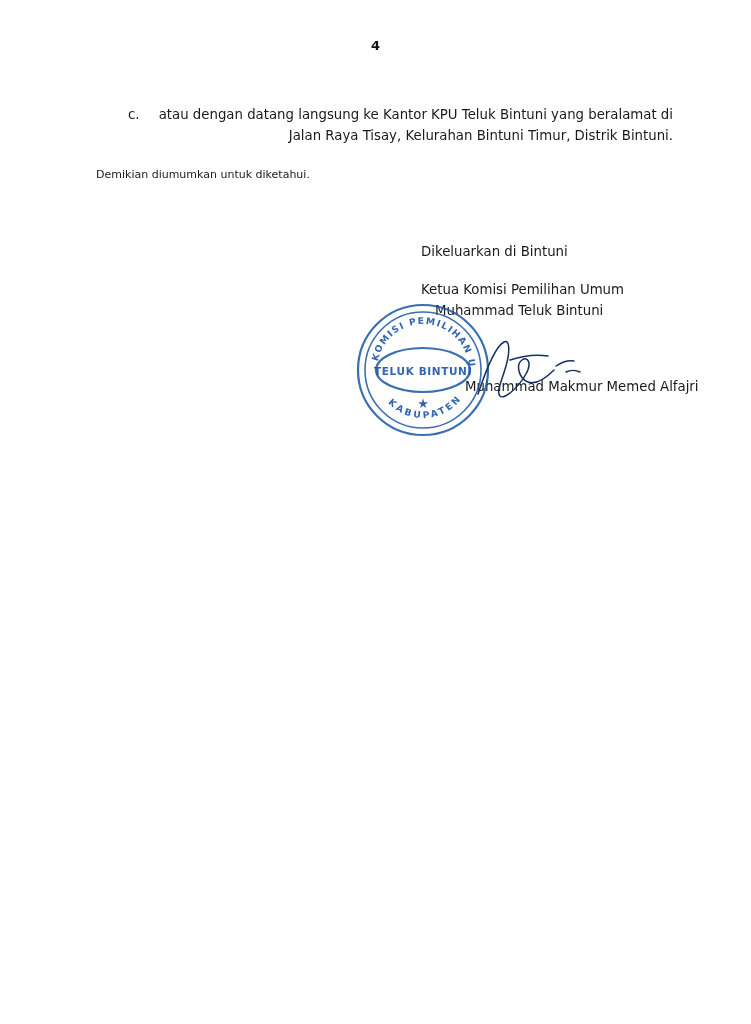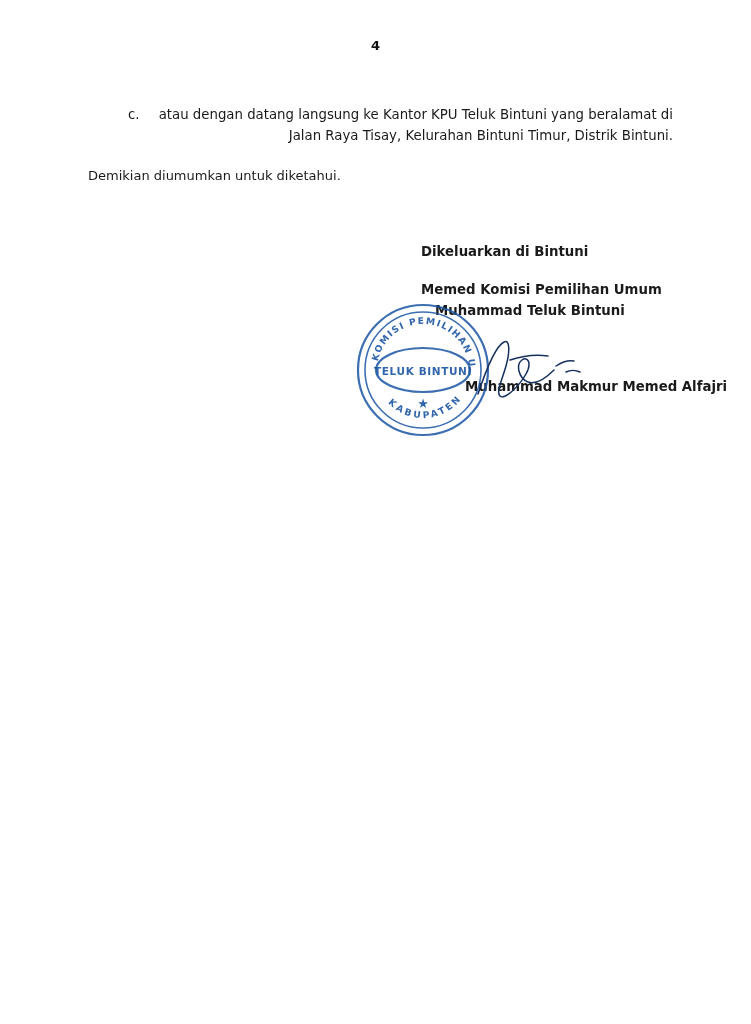--- a/index.html
+++ b/index.html
@@ -53,35 +53,34 @@
   }
   .list-text {
     flex: 1 1 auto;
     text-align: right;
   }
 
   
   .closing {
     position: absolute;
     top: 166px;
-    left: 88px;
+    left: 96px;
     width: 560px;
-    font-size: 13px;
+    font-size: 11px;
     line-height: 1.55;
   }
 
   
   .signature-block {
     position: absolute;
     top: 241px;
     left: 421px;
     width: 300px;
     font-size: 13.3px;
     line-height: 1.62;
-    font-weight: bold;
   }
   .sig-line { white-space: nowrap; }
   .sig-spacer { height: 16px; }
   .sig-title-1 { white-space: nowrap; }
   .sig-title-2 { white-space: nowrap; padding-left: 14px; }
   .sig-gap { height: 54px; }
   .sig-name { white-space: nowrap; margin-left: 44px; }
 
   
   .stamp {
@@ -114,21 +113,21 @@
   <div class="list-item">
     <span class="list-marker">c.</span>
     <span class="list-text">atau dengan datang langsung ke Kantor KPU Teluk Bintuni yang beralamat di Jalan Raya Tisay, Kelurahan Bintuni Timur, Distrik Bintuni.</span>
   </div>
 
   <div class="closing">Demikian diumumkan untuk diketahui.</div>
 
   <div class="signature-block">
     <div class="sig-line">Dikeluarkan di Bintuni</div>
     <div class="sig-spacer"></div>
-    <div class="sig-title-1">Memed Komisi Pemilihan Umum</div>
+    <div class="sig-title-1">Ketua Komisi Pemilihan Umum</div>
     <div class="sig-title-2">Muhammad Teluk Bintuni</div>
     <div class="sig-gap"></div>
     <div class="sig-name">Muhammad Makmur Memed Alfajri</div>
   </div>
 
   <div class="stamp">
     <svg width="136" height="136" viewBox="0 0 136 136" xmlns="http://www.w3.org/2000/svg">
       <defs>
         <path id="arcTop" d="M 22,68 A 46,46 0 0 1 114,68" fill="none"></path>
         <path id="arcBottom" d="M 20,68 A 48,48 0 0 0 116,68" fill="none"></path>

